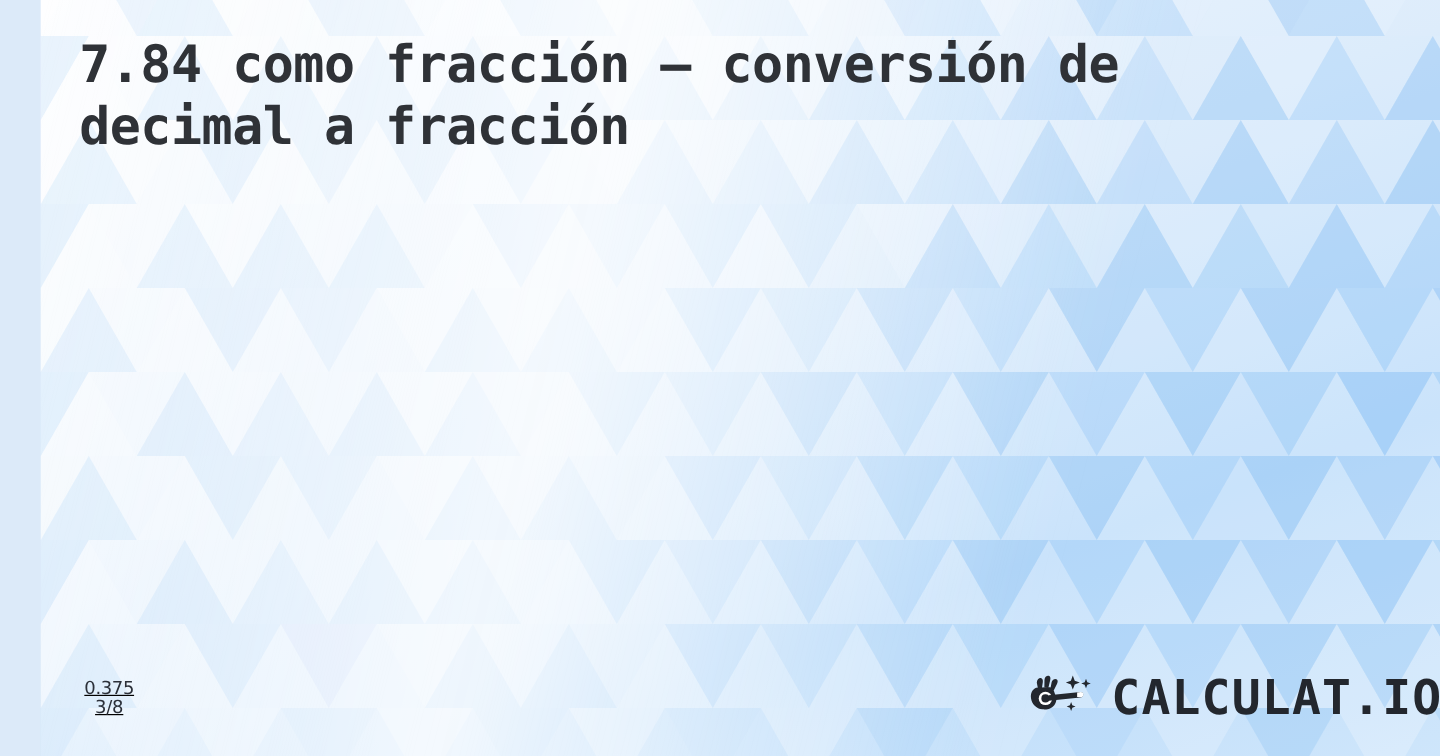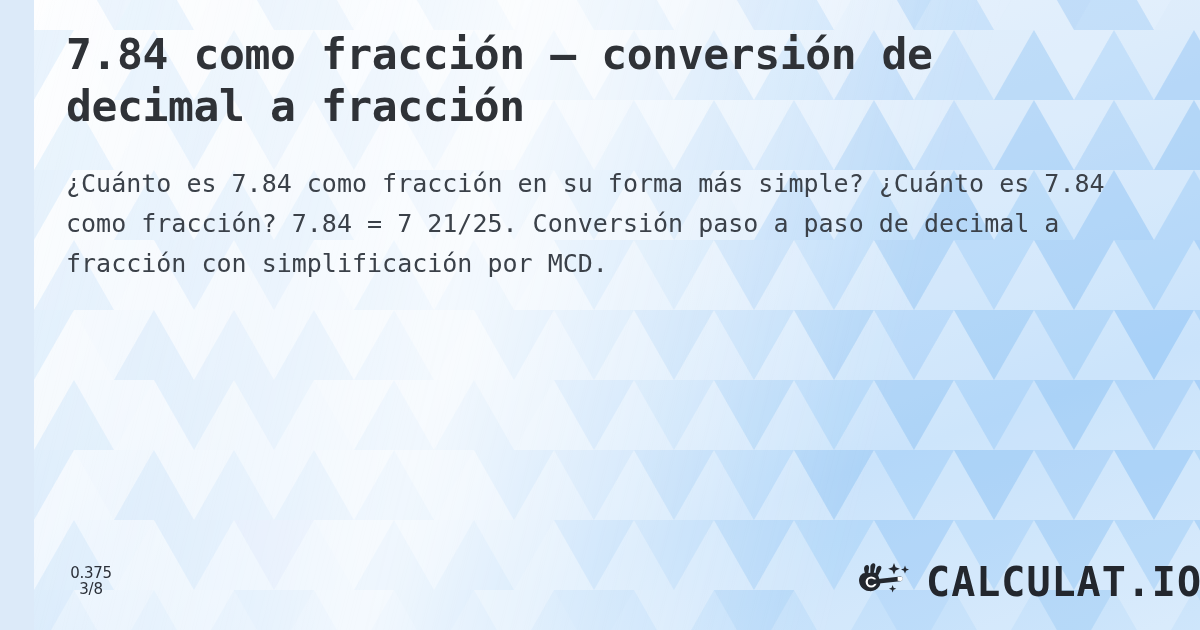--- a/index.html
+++ b/index.html
@@ -102,20 +102,21 @@
     align-items: center;
     justify-content: space-between;
     padding: 0 22px 0 30px;
     box-sizing: border-box;
   }
 
   .footer-left {
     display: flex;
     align-items: flex-start;
     gap: 15px;
+    text-decoration: underline;
   }
 
   .frac-icon {
     display: flex;
     flex-direction: column;
     align-items: center;
     justify-content: center;
     line-height: 1.06;
     font-family: "DejaVu Sans", "Liberation Sans", sans-serif;
     color: #2b3039;
@@ -482,21 +483,20 @@
       </g>
     </svg>
   </div>
 
   <div class="sheen"></div>
 
   <div class="content">
 
     <h1 class="headline">7.84 como fracción – conversión de decimal a fracción</h1>
 
-    <p class="description">¿Cuánto es 7.84 como fracción en su forma más simple? ¿Cuánto es 7.84 como fracción? 7.84 = 7 21/25. Conversión paso a paso de decimal a fracción con simplificación por MCD.</p>
 
 
   </div>
 
   <div class="footer">
 
     <div class="footer-left">
 
       <div class="frac-icon">
         <span class="frac-top">0.375</span>

